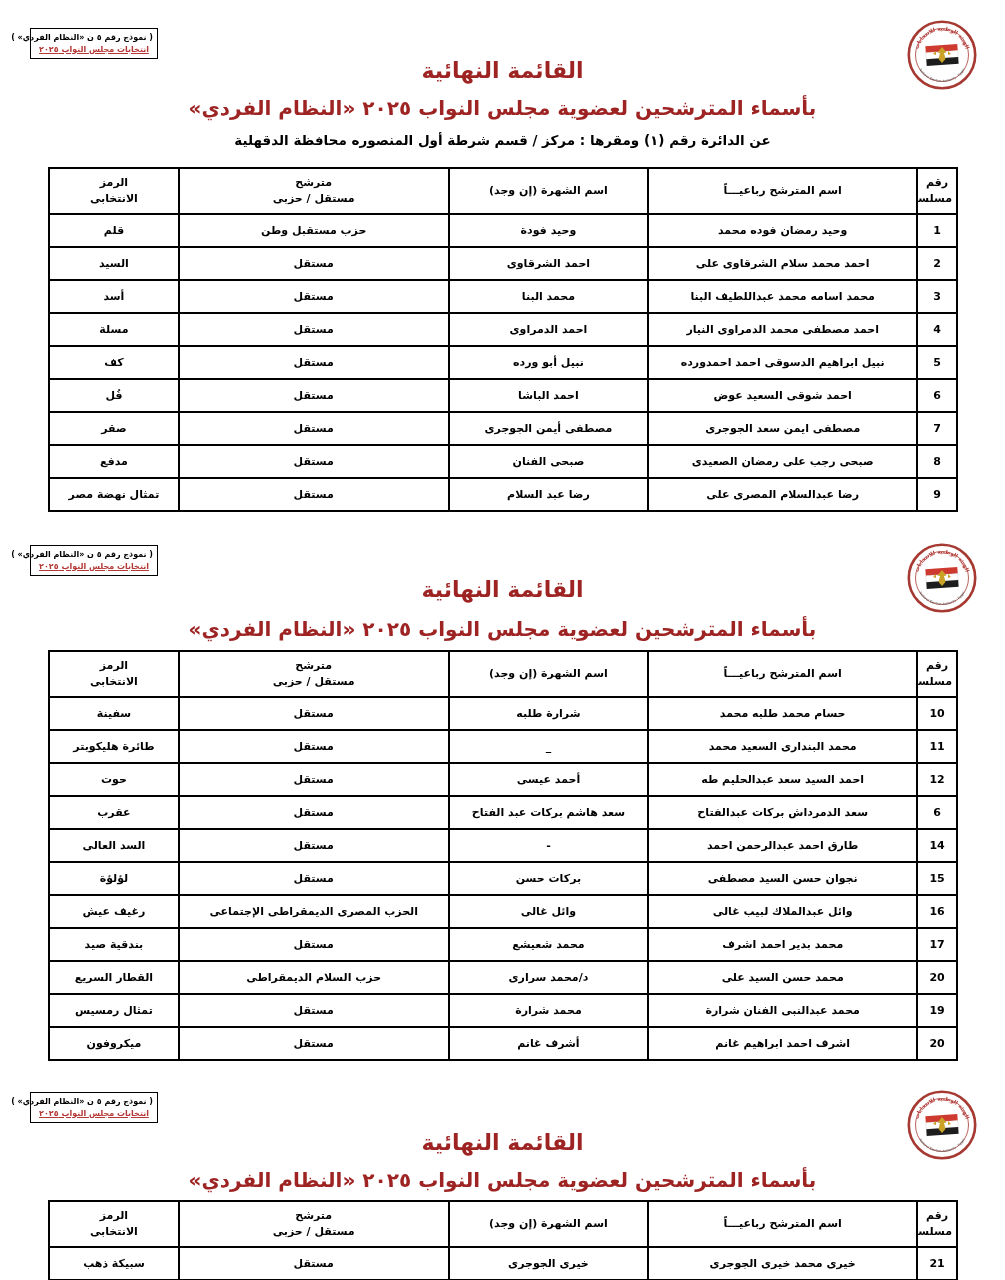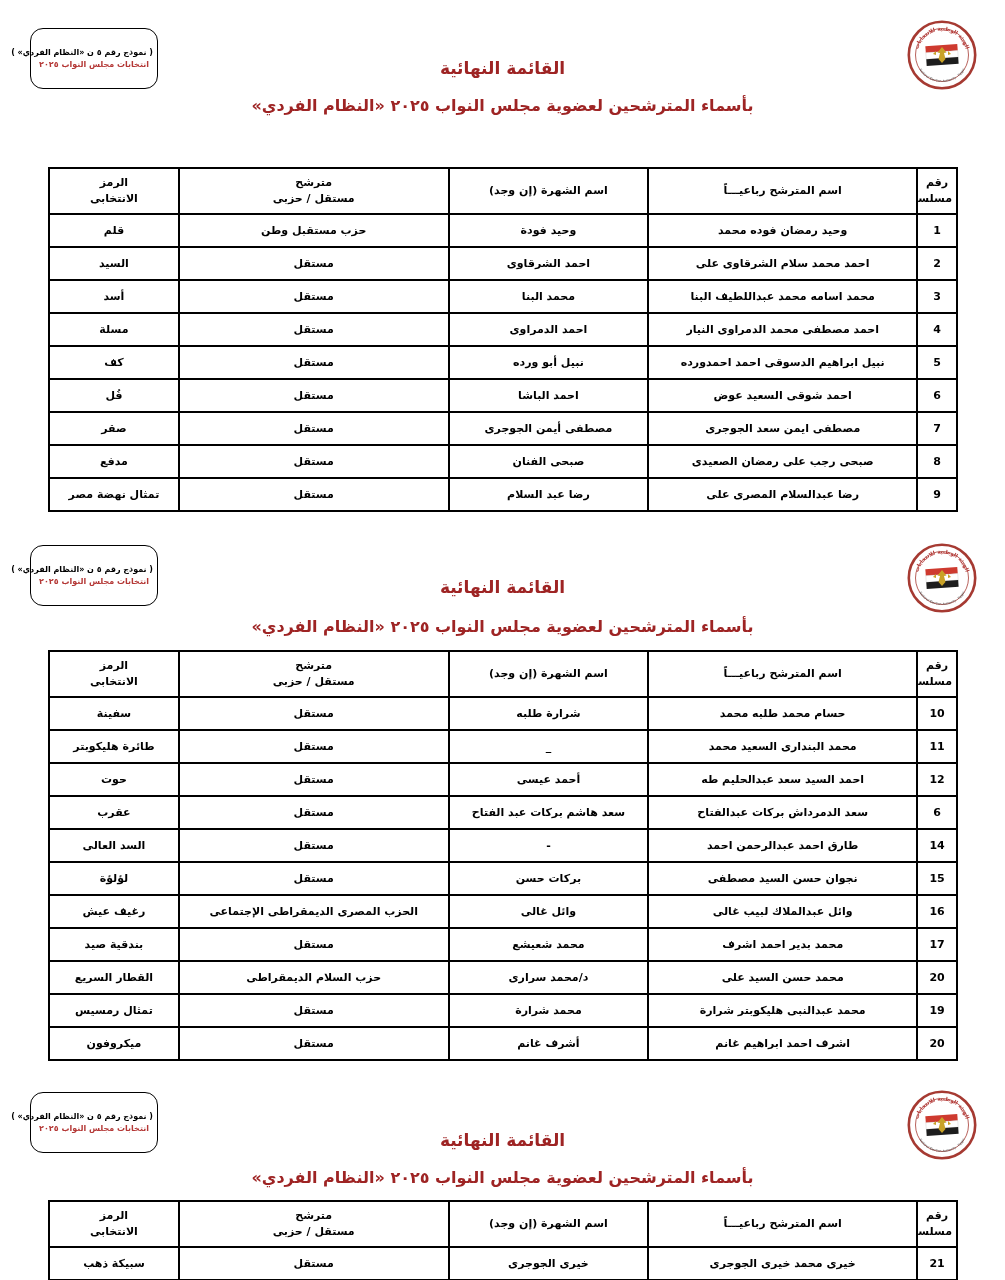--- a/index.html
+++ b/index.html
@@ -13,38 +13,38 @@
     color:#000;
   }
   .section{position:relative;width:1005px;}
   .sec1{height:517px;margin-top:28px;}
   .sec2{height:545px;}
   .sec3{height:190px;}
 
   
   .form-box{
     position:absolute;left:30px;width:128px;
-    border:1px solid #000;border-radius:13px;
-    padding:18px 4px;box-sizing:border-box;
+    border:1px solid #000;border-radius:0;
+    padding:3px 4px;box-sizing:border-box;
     text-align:center;font-weight:bold;
     font-size:8px;line-height:1.45;
   }
   .form-box .l1{color:#000;white-space:nowrap;}
-  .form-box .l2{color:#b43836;white-space:nowrap;}
+  .form-box .l2{color:#b43836;white-space:nowrap;text-decoration:underline;}
 
   
   .nea-logo{position:absolute;right:28px;}
 
   
   .title-red{
     position:absolute;left:0;right:0;text-align:center;
     color:#9e2424;font-weight:bold;
   }
-  .t-main{font-size:17px;letter-spacing:.5px;}
-  .t-sub{font-size:16px;}
+  .t-main{font-size:22px;letter-spacing:.5px;}
+  .t-sub{font-size:20px;}
   .t-district{
     position:absolute;left:0;right:0;text-align:center;
     color:#000;font-weight:bold;font-size:13.5px;
   }
 
   
   table.cand{
     position:absolute;left:48px;top:0;
     width:910px;border-collapse:collapse;table-layout:fixed;
     background:#fff;
@@ -95,20 +95,21 @@
     <g fill="#c9a227">
       <path d="M35 27 l-4.5 5.5 2.5 0.5 -1.5 6 3.5 4 3.5 -4 -1.5 -6 2.5 -0.5 z"></path>
       <path d="M29 31 l-3 3 3 1 z"></path>
       <path d="M41 31 l3 3 -3 1 z"></path>
     </g>
   </svg>
 </div>
 
     <div class="title-red t-main" style="top:30px;">القائمة النهائية</div>
     <div class="title-red t-sub" style="top:68px;">بأسماء المترشحين لعضوية مجلس النواب ٢٠٢٥ «النظام الفردي»</div>
+    <div class="t-district" style="top:104px;">عن الدائرة رقم  (١)    ومقرها : مركز / قسم شرطة  أول المنصوره    محافظة  الدقهلية</div>
 
     <div style="position:absolute;top:139px;left:0;width:1005px;">
       <table class="cand">
         <colgroup>
           <col class="c-serial">
             <col class="c-name">
             <col class="c-fame">
             <col class="c-party">
             <col class="c-symbol">
         </colgroup>
@@ -325,21 +326,21 @@
   <tr>
     <td>20</td>
     <td>محمد حسن السيد على</td>
     <td>د/محمد سرارى</td>
     <td>حزب السلام الديمقراطى</td>
     <td>القطار السريع</td>
   </tr>
 
   <tr>
     <td>19</td>
-    <td>محمد عبدالنبى هليكوبتر شرارة</td>
+    <td>محمد عبدالنبى الفنان شرارة</td>
     <td>محمد شرارة</td>
     <td>مستقل</td>
     <td>تمثال رمسيس</td>
   </tr>
 
   <tr>
     <td>20</td>
     <td>اشرف احمد ابراهيم غانم</td>
     <td>أشرف غانم</td>
     <td>مستقل</td>

